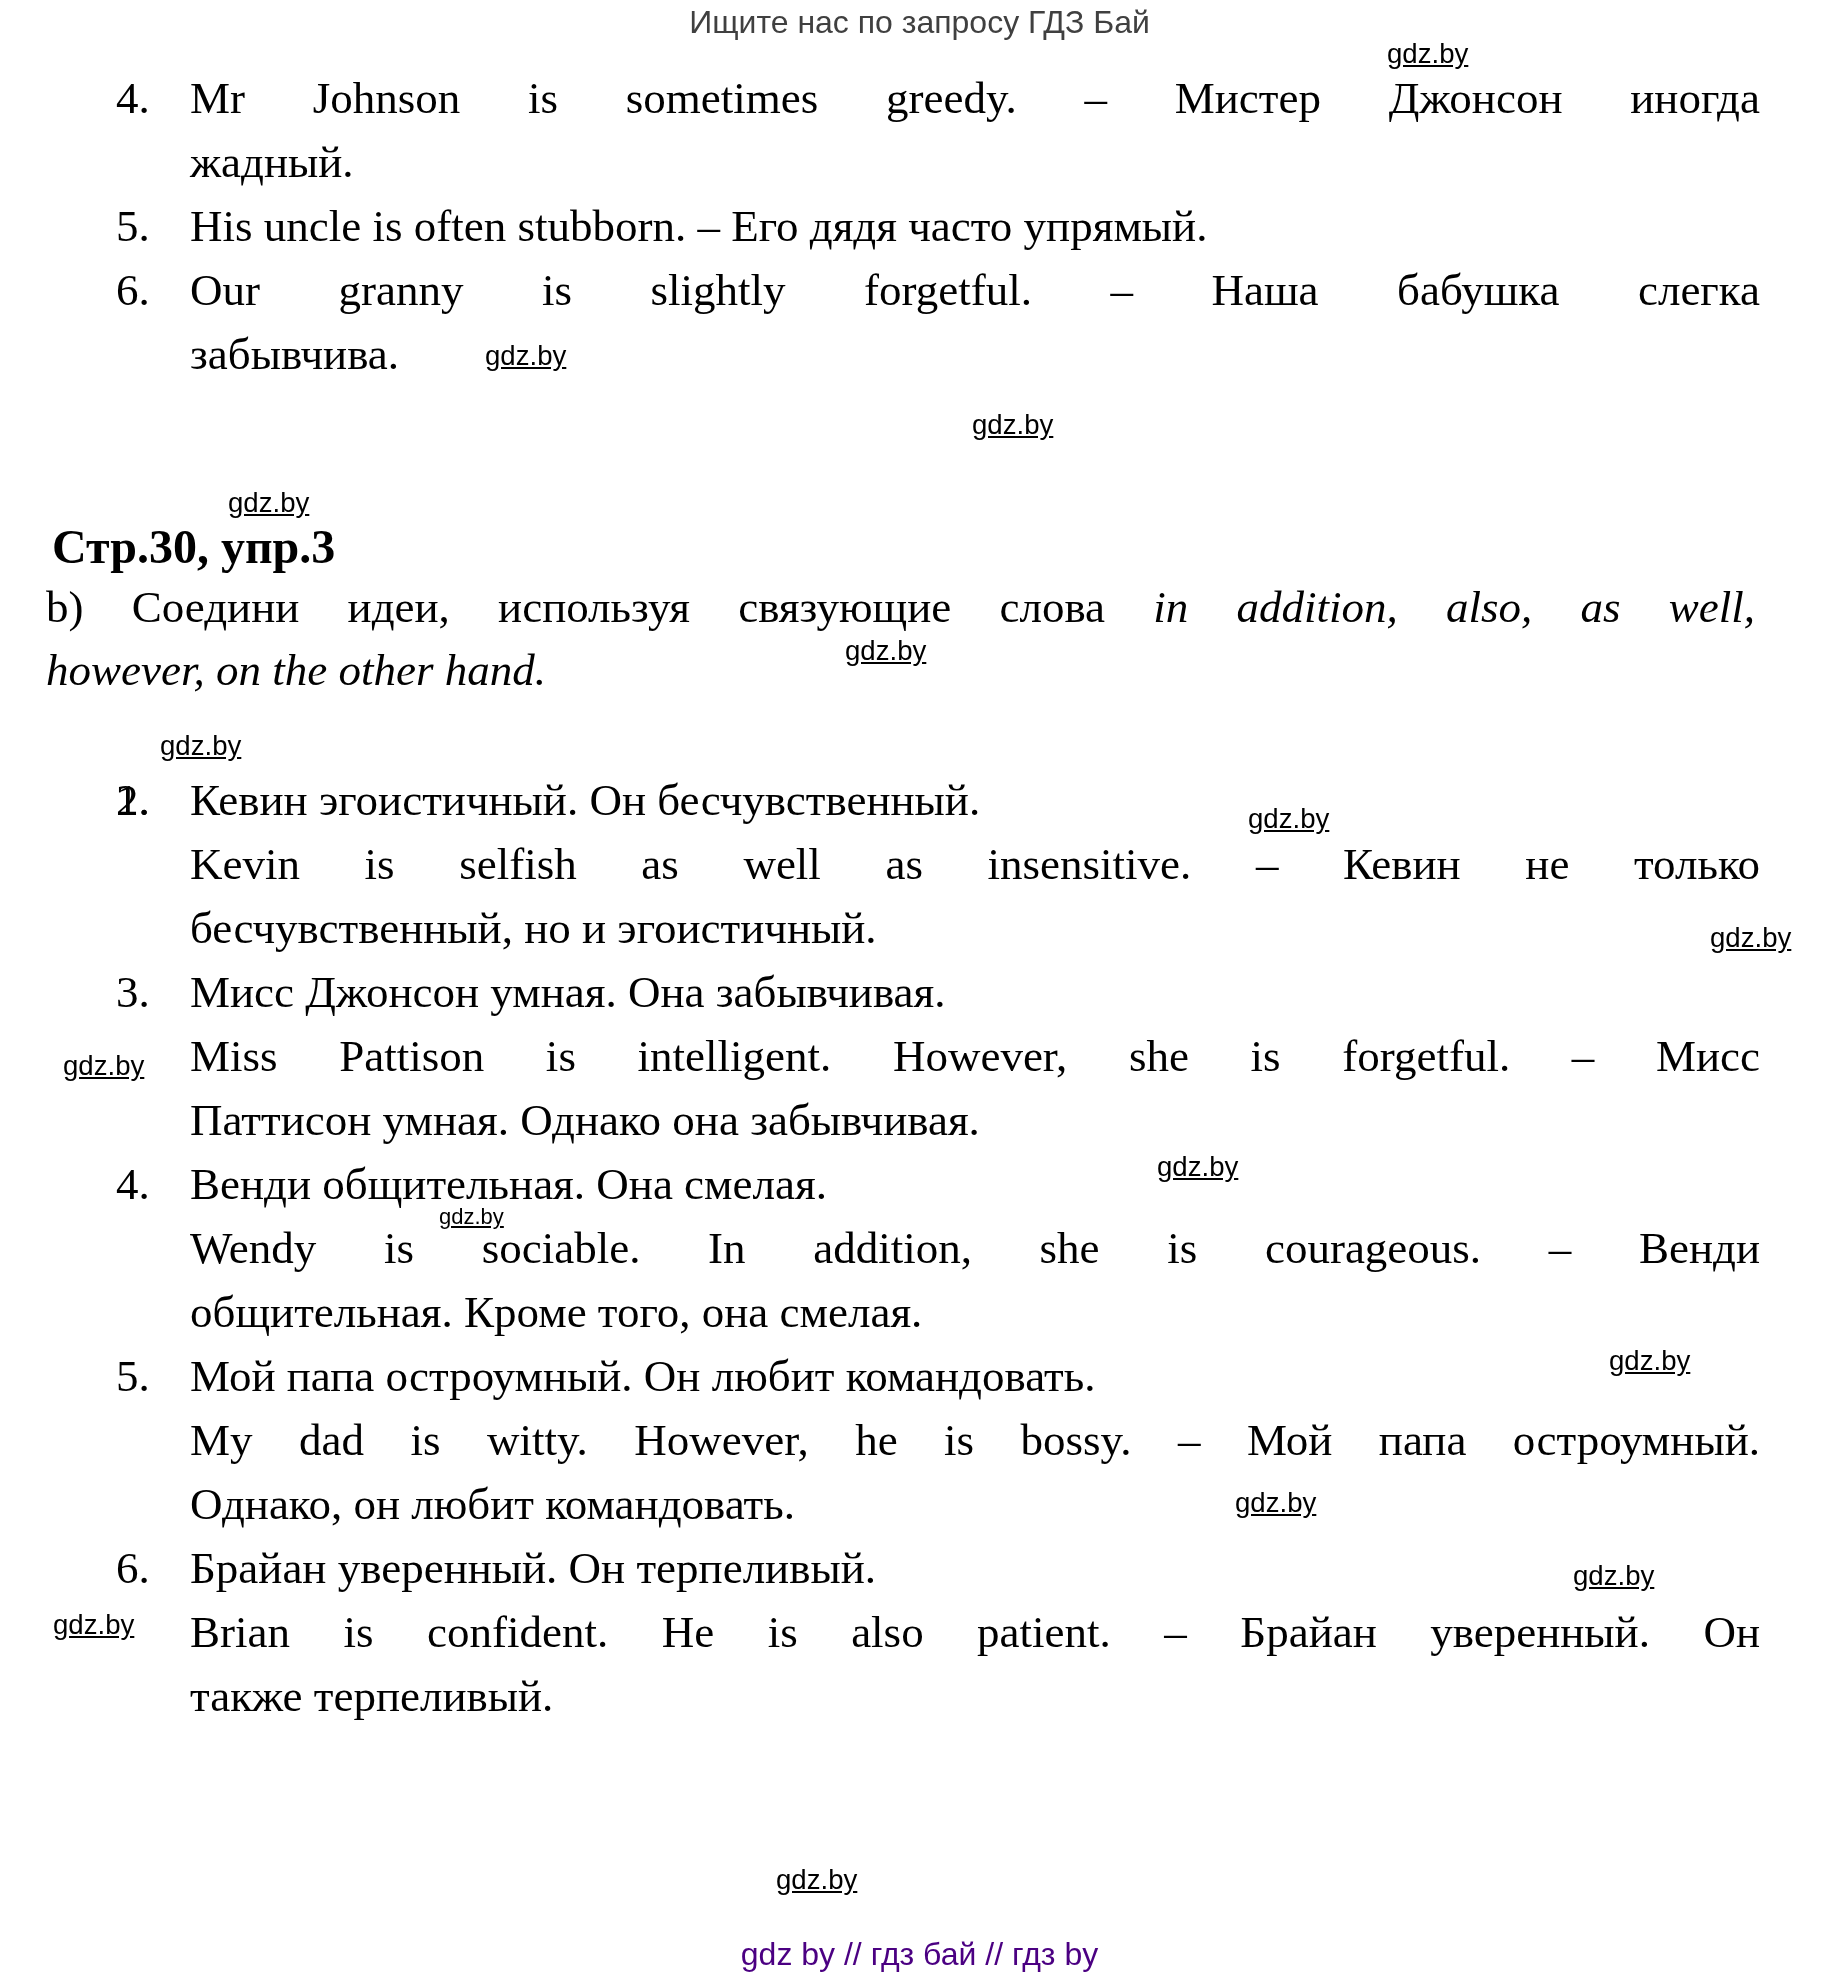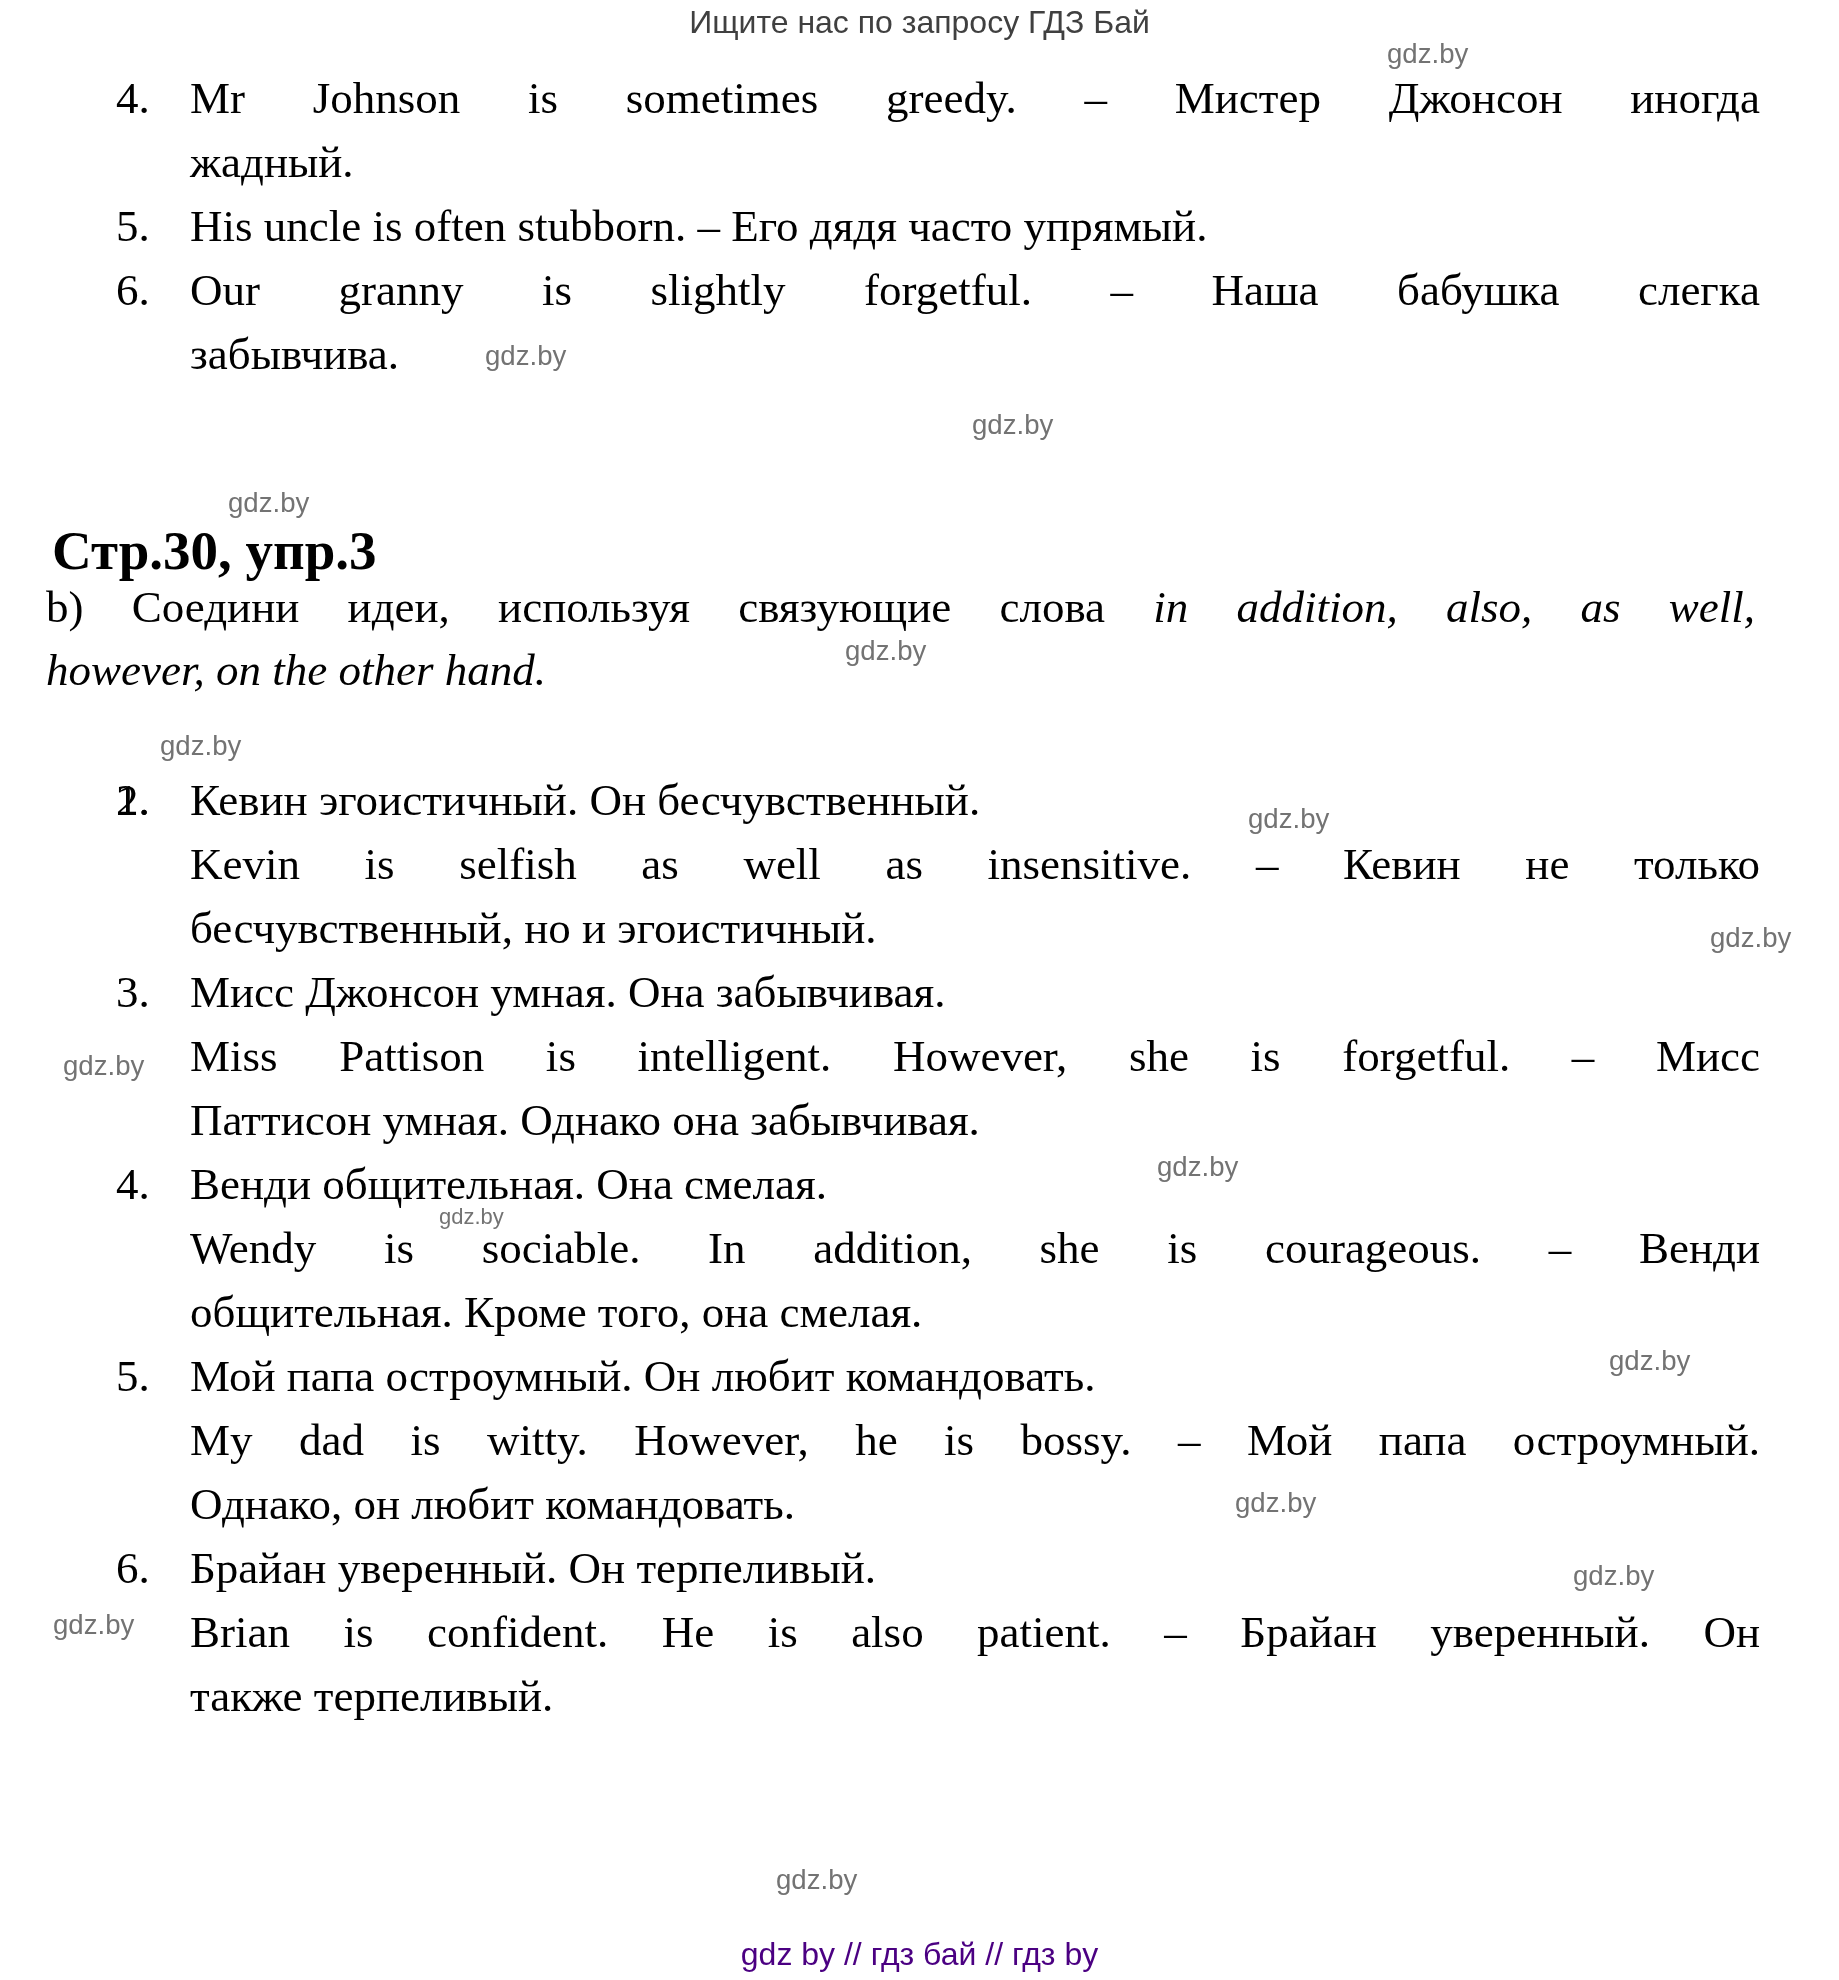--- a/index.html
+++ b/index.html
@@ -18,41 +18,42 @@
     text-align: center;
     font-family: "Liberation Sans", sans-serif;
     font-size: 32px;
     color: #404040;
     white-space: nowrap;
   }
   .wm {
     position: absolute;
     font-family: "Liberation Sans", sans-serif;
     font-size: 27.6px;
-    color: #737373;
+    color: #000000;
     white-space: nowrap;
     line-height: 1;
+    text-decoration: underline;
   }
   .wm.small { font-size: 22px; }
   .list { position: absolute; left: 0; width: 1839px; }
   .top-list { top: 66px; }
   .b-list { top: 768px; }
   .item { position: relative; }
   .item .num {
     position: absolute; left: 116px; top: 0;
     font-size: 45px; line-height: 64px;
   }
   .item .content {
     margin-left: 190px; margin-right: 79px;
     font-size: 45px; line-height: 64px;
   }
   .line.just { text-align: justify; text-align-last: justify; }
   .heading {
     position: absolute; left: 52px; top: 521px;
-    font-size: 55px; font-weight: bold; line-height: 1.1;
+    font-size: 48px; font-weight: bold; line-height: 1.1;
   }
   .intro {
     position: absolute; left: 46px; top: 576px; width: 1709px;
     font-size: 45px; line-height: 63px;
   }
   .intro .l1 { text-align: justify; text-align-last: justify; }
   .footer {
     position: absolute; top: 1936px; left: 0; width: 100%;
     text-align: center;
     font-family: "Liberation Sans", sans-serif;

